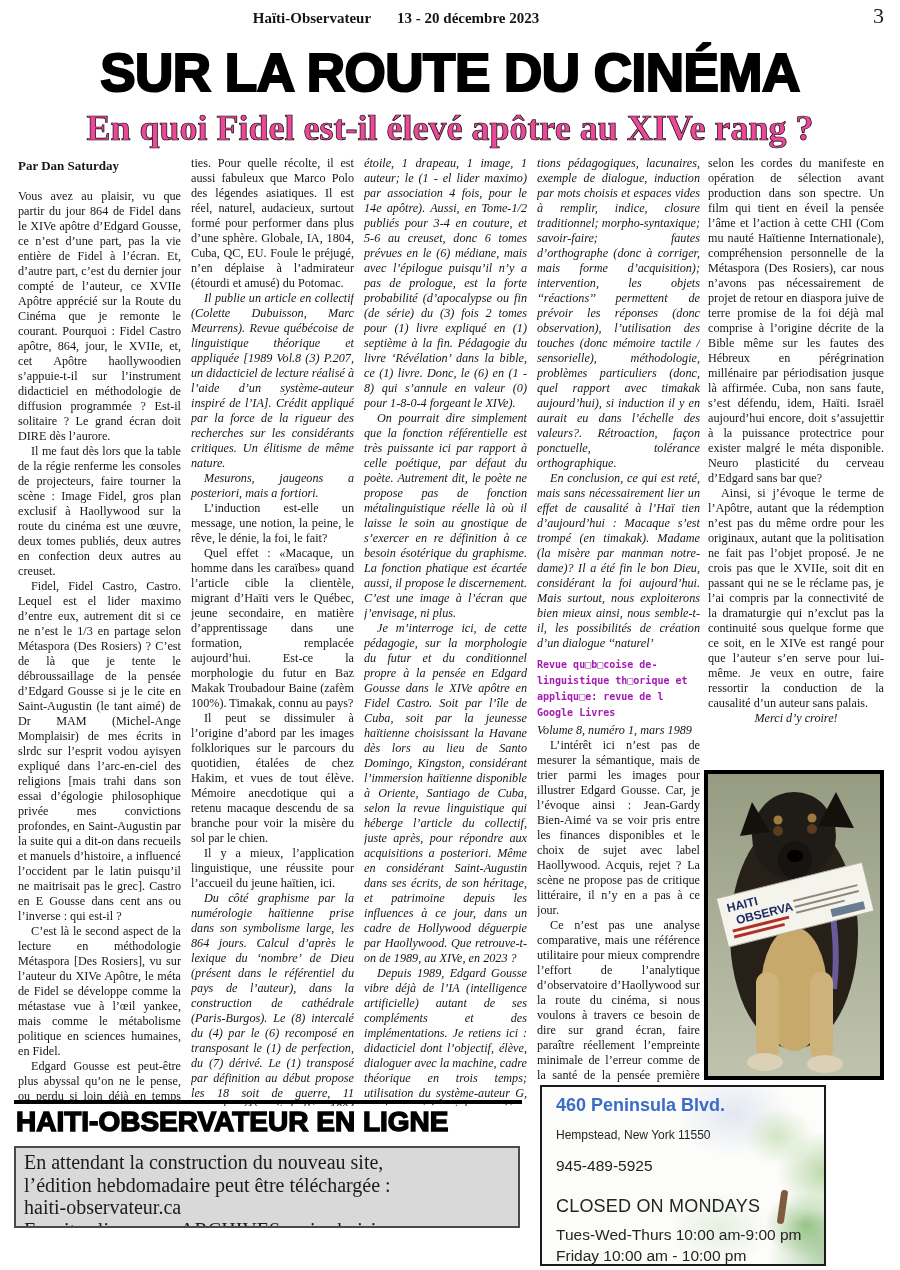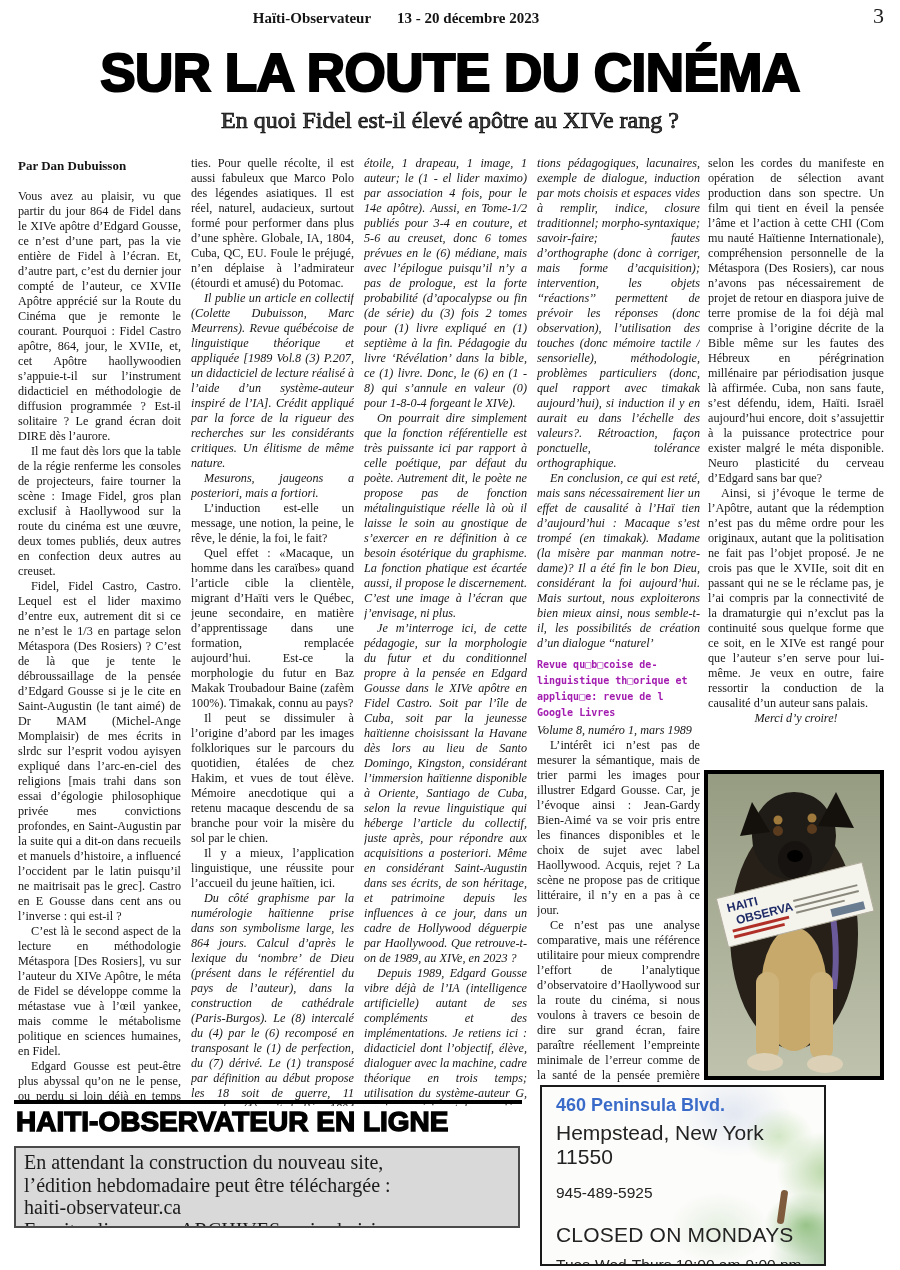--- a/index.html
+++ b/index.html
@@ -10,21 +10,21 @@
   
   .masthead{position:absolute;top:10px;left:0;width:792px;text-align:center;
     font-weight:bold;font-size:15px;color:#151515;}
   .masthead .date{margin-left:26px;}
   .page-number{position:absolute;top:3px;right:16px;font-size:22px;color:#222;}
   
   .headline{position:absolute;top:42px;left:8px;width:884px;text-align:center;
     font-family:"Liberation Sans", sans-serif;font-weight:bold;font-size:53px;
     letter-spacing:-0.5px;-webkit-text-stroke:2.2px #000;color:#000;white-space:nowrap;}
   .subheadline{position:absolute;top:107px;left:8px;width:884px;text-align:center;
-    font-weight:normal;font-size:24px;-webkit-text-stroke:0.7px #000;color:#404040;white-space:nowrap;}
+    font-weight:bold;font-size:36px;-webkit-text-stroke:0.7px #000;color:#ec4899;white-space:nowrap;}
   
   .col{position:absolute;top:156px;width:163px;font-size:12.2px;line-height:15px;
     text-align:justify;overflow:hidden;color:#161616;}
   #col1{left:18px;height:950px;}
   #col2{left:191px;height:950px;}
   #col3{left:364px;height:950px;}
   #col4{left:537px;height:926px;}
   #col5{left:708px;width:176px;height:612px;}
   .p{margin:0;padding:0;}
   .ind{text-indent:13px;}
@@ -54,38 +54,38 @@
       radial-gradient(60px 46px at 88% 78%, rgba(86,158,60,0.55), transparent 70%),
       radial-gradient(72px 58px at 102% 48%, rgba(118,178,84,0.50), transparent 70%),
       radial-gradient(48px 40px at 70% 28%, rgba(150,200,120,0.40), transparent 72%),
       radial-gradient(90px 66px at 105% 95%, rgba(66,140,52,0.45), transparent 70%),
       radial-gradient(80px 60px at 40% 15%, rgba(150,170,215,0.25), transparent 72%),
       radial-gradient(70px 50px at 30% 80%, rgba(160,200,150,0.25), transparent 72%);}
   .ad-trunk{position:absolute;right:38px;bottom:40px;width:7px;height:34px;
     background:#7d5b3c;transform:rotate(8deg);border-radius:3px;}
   .ad-text{position:relative;padding:8px 0 0 14px;}
   .ad-addr1{color:#3a6bc9;font-weight:bold;font-size:18px;}
-  .ad-addr2{font-size:21px;margin-top:5px;}
+  .ad-addr2{font-size:12px;margin-top:12px;}
   .ad-phone{font-size:15.5px;margin-top:15px;}
-  .ad-closed{font-size:21px;margin-top:21px;letter-spacing:0.2px;}
+  .ad-closed{font-size:18px;margin-top:21px;letter-spacing:0.2px;}
   .ad-hours{margin-top:7px;font-size:15.5px;line-height:21px;}
 </style>
 </head>
 <body>
 
 <div class="masthead">
   <span>Haïti-Observateur</span><span class="date">13 - 20 décembre 2023</span>
 </div>
 <div class="page-number">3</div>
 
 <div class="headline">SUR LA ROUTE DU CINÉMA</div>
 <div class="subheadline">En quoi Fidel est-il élevé apôtre au XIVe rang ?</div>
 
 <div class="col" id="col1">
-    <p class="p byline">Par Dan Dubuisson</p>
+    <p class="p byline">Par Dan Saturday</p>
     <p class="p">Vous avez au plaisir, vu que partir du jour 864 de Fidel dans le XIVe apôtre d’Edgard Gousse, ce n’est d’une part, pas la vie entière de Fidel à l’écran. Et, d’autre part, c’est du dernier jour compté de l’auteur, ce XVIIe Apôtre apprécié sur la Route du Cinéma que je remonte le courant. Pourquoi : Fidel Castro apôtre, 864, jour, le XVIIe, et, cet Apôtre haollywoodien s’appuie-t-il sur l’instrument didacticiel en méthodologie de diffusion programmée ? Est-il solitaire ? Le grand écran doit DIRE dès l’aurore.</p>
     <p class="p ind">Il me faut dès lors que la table de la régie renferme les consoles de projecteurs, faire tourner la scène : Image Fidel, gros plan exclusif à Haollywood sur la route du cinéma est une œuvre, deux tomes publiés, deux autres en confection deux autres au creuset.</p>
     <p class="p ind">Fidel, Fidel Castro, Castro. Lequel est el lider maximo d’entre eux, autrement dit si ce ne n’est le 1/3 en partage selon Métaspora (Des Rosiers) ? C’est de là que je tente le débroussaillage de la pensée d’Edgard Gousse si je le cite en Saint-Augustin (le tant aimé) de Dr MAM (Michel-Ange Momplaisir) de mes écrits in slrdc sur l’esprit vodou ayisyen expliqué dans l’arc-en-ciel des religions [mais trahi dans son essai d’égologie philosophique privée mes convictions profondes, en Saint-Augustin par la suite qui a dit-on dans recueils et manuels d’histoire, a influencé l’occident par le latin puisqu’il ne maitrisait pas le grec]. Castro en E Gousse dans cent ans ou l’inverse : qui est-il ?</p>
     <p class="p ind">C’est là le second aspect de la lecture en méthodologie Métaspora [Des Rosiers], vu sur l’auteur du XIVe Apôtre, le méta de Fidel se développe comme la métastase vue à l’œil yankee, mais comme le métabolisme politique en sciences humaines, en Fidel.</p>
     <p class="p ind">Edgard Gousse est peut-être plus abyssal qu’on ne le pense, ou perdu si loin déjà en temps futur par le poids du passé expérimental. L’auteur est plus que le personnage du XVIIe Apôtre qui nage aussi loin que dans des eaux sans métaphore. Il mise sur les valeurs en douane partout inves-</p>
   </div>
 <div class="col" id="col2">
     <p class="p">ties. Pour quelle récolte, il est aussi fabuleux que Marco Polo des légendes asiatiques. Il est réel, naturel, audacieux, surtout formé pour performer dans plus d’une sphère. Globale, IA, 1804, Cuba, QC, EU. Foule le préjugé, n’en déplaise à l’admirateur (étourdi et amusé) du Potomac.</p>
     <p class="p i ind">Il publie un article en collectif (Colette Dubuisson, Marc Meurrens). Revue québécoise de linguistique théorique et appliquée [1989 Vol.8 (3) P.207, un didacticiel de lecture réalisé à l’aide d’un système-auteur inspiré de l’IA]. Crédit appliqué par la force de la rigueur des recherches sur les considérants critiques. Un élitisme de même nature.</p>
     <p class="p i ind">Mesurons, jaugeons a posteriori, mais a fortiori.</p>

